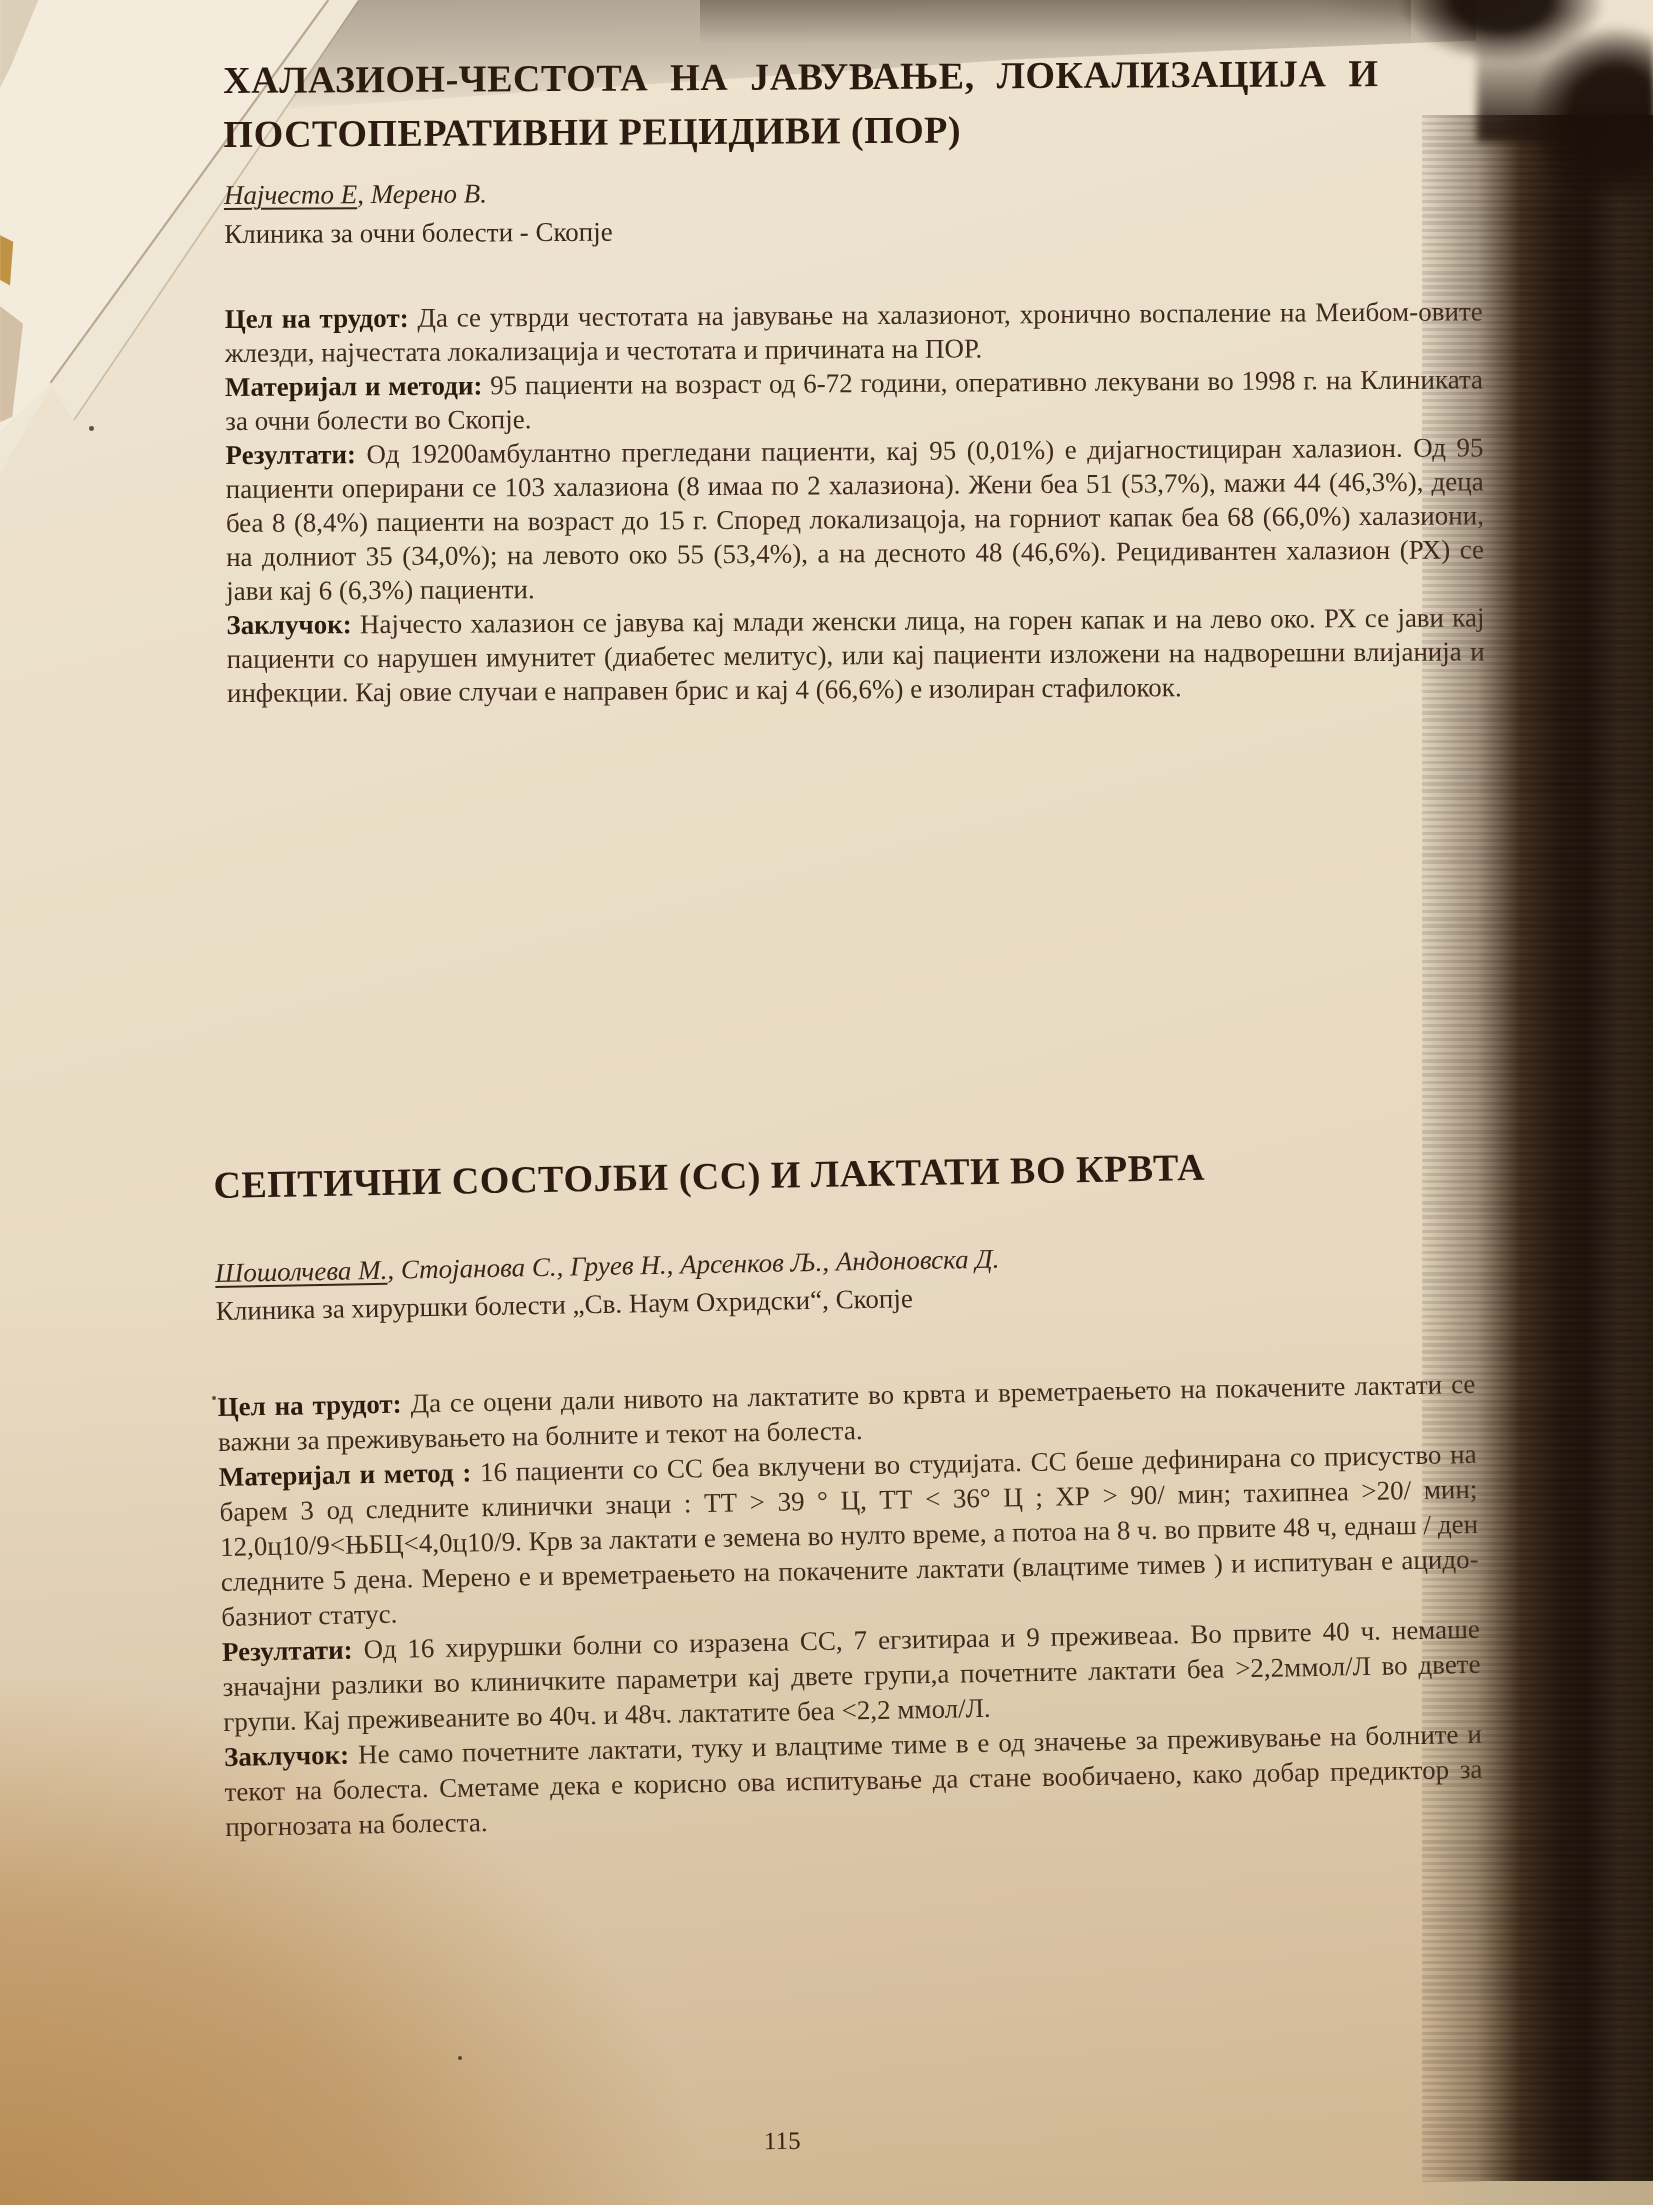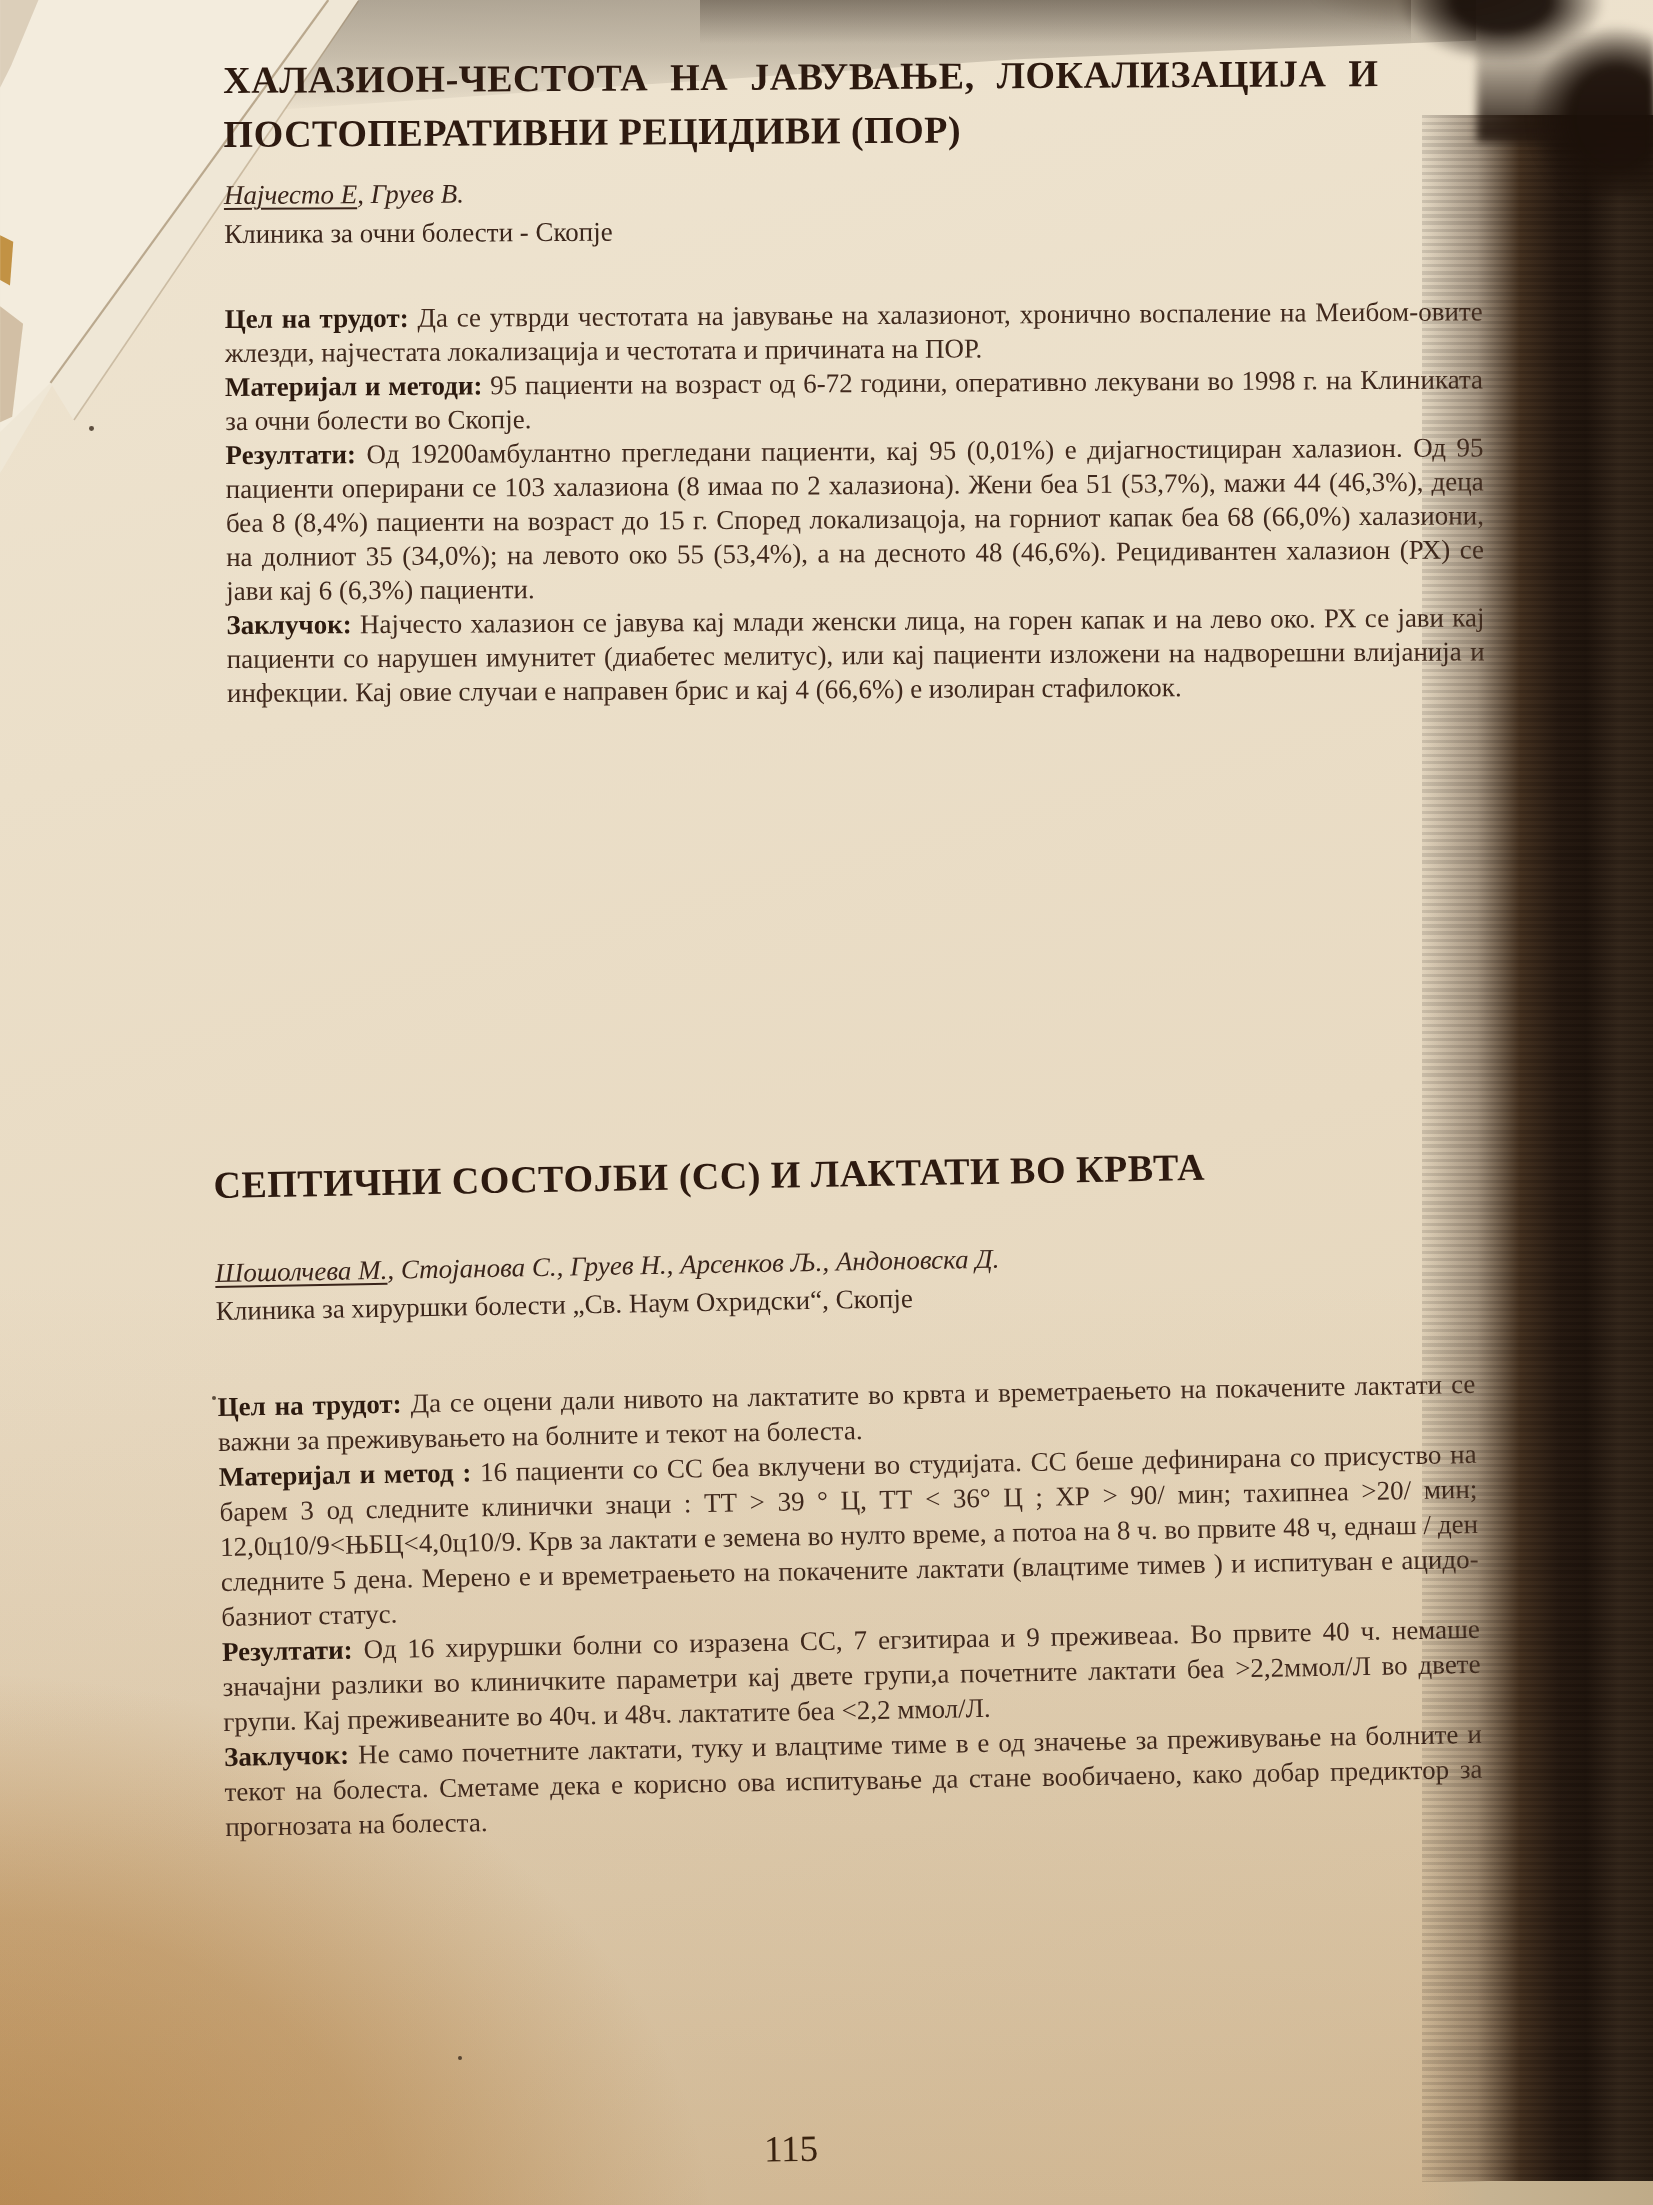--- a/index.html
+++ b/index.html
@@ -53,21 +53,21 @@
   .t-line{display:block;white-space:nowrap;}
   .t-wide{word-spacing:12px;}
   .authors{margin:16.4px 0 0 0;font-size:27px;line-height:36px;font-style:italic;color:#39241a;white-space:nowrap;}
   .abs2 .authors{margin-top:43px;}
   .author-u{text-decoration:underline;text-decoration-thickness:1.6px;text-underline-offset:4.4px;}
   .affil{margin:2.2px 0 0 0;font-size:27px;line-height:36px;color:#3b261b;white-space:nowrap;}
   .bodytext{margin-top:50px;font-size:27px;line-height:34px;text-align:justify;}
   .abs2 .bodytext{margin-top:61px;line-height:35px;}
   .bodytext p{margin:0;}
   .sec-label{font-weight:bold;color:#2c1a0f;}
-  .page-num{position:absolute;left:764px;top:2127px;font-size:37px;color:#39220f;transform:rotate(-0.8deg);}
+  .page-num{position:absolute;left:764px;top:2127px;font-size:25px;color:#39220f;transform:rotate(-0.8deg);}
 </style>
 </head>
 <body>
 
 <div class="photo">
   <div class="paper-base"></div>
   <div class="vignette-warm"></div>
   <div class="vignette-bottom"></div>
 
   <div class="top-shadow"></div>
@@ -83,21 +83,21 @@
     <polygon points="0,0 70,0 20,120 0,160" fill="rgba(150,120,85,0.25)"></polygon>
   </svg>
 
   <div class="content">
 
     <section class="abs abs1">
       <h1>
         <span class="t-line t-wide">ХАЛАЗИОН-ЧЕСТОТА НА ЈАВУВАЊЕ, ЛОКАЛИЗАЦИЈА И</span>
         <span class="t-line">ПОСТОПЕРАТИВНИ РЕЦИДИВИ (ПОР)</span>
       </h1>
-      <p class="authors"><span class="author-u">Најчесто Е</span><span>, Груев В.</span></p>
+      <p class="authors"><span class="author-u">Најчесто Е</span><span>, Мерено В.</span></p>
       <p class="affil">Клиника за очни болести - Скопје</p>
       <div class="bodytext">
         <p><span class="sec-label">Цел на трудот:</span> <span>Да се утврди честотата на јавување на халазионот, хронично воспаление на Меибом-овите жлезди, најчестата локализација и честотата и причината на ПОР.</span></p>
         <p><span class="sec-label">Материјал и методи:</span> <span>95 пациенти на возраст од 6-72 години, оперативно лекувани во 1998 г. на Клиниката за очни болести во Скопје.</span></p>
         <p><span class="sec-label">Резултати:</span> <span>Од 19200амбулантно прегледани  пациенти, кај 95 (0,01%) е дијагностициран халазион. Од 95 пациенти оперирани се 103 халазиона (8 имаа по 2 халазиона). Жени беа 51 (53,7%), мажи 44 (46,3%), деца беа 8 (8,4%) пациенти на возраст до 15 г. Според локализацоја, на горниот капак беа 68 (66,0%) халазиони, на долниот 35 (34,0%); на левото око 55 (53,4%), а на десното 48 (46,6%). Рецидивантен халазион (РХ) се јави кај 6 (6,3%) пациенти.</span></p>
         <p><span class="sec-label">Заклучок:</span> <span>Најчесто халазион се јавува кај млади женски лица, на горен капак и на лево око. РХ се јави кај пациенти со нарушен имунитет (диабетес мелитус), или кај пациенти изложени на надворешни влијанија и инфекции. Кај овие случаи е направен брис и кај 4 (66,6%) е изолиран стафилокок.</span></p>
       </div>
     </section>
 
     <section class="abs abs2">

